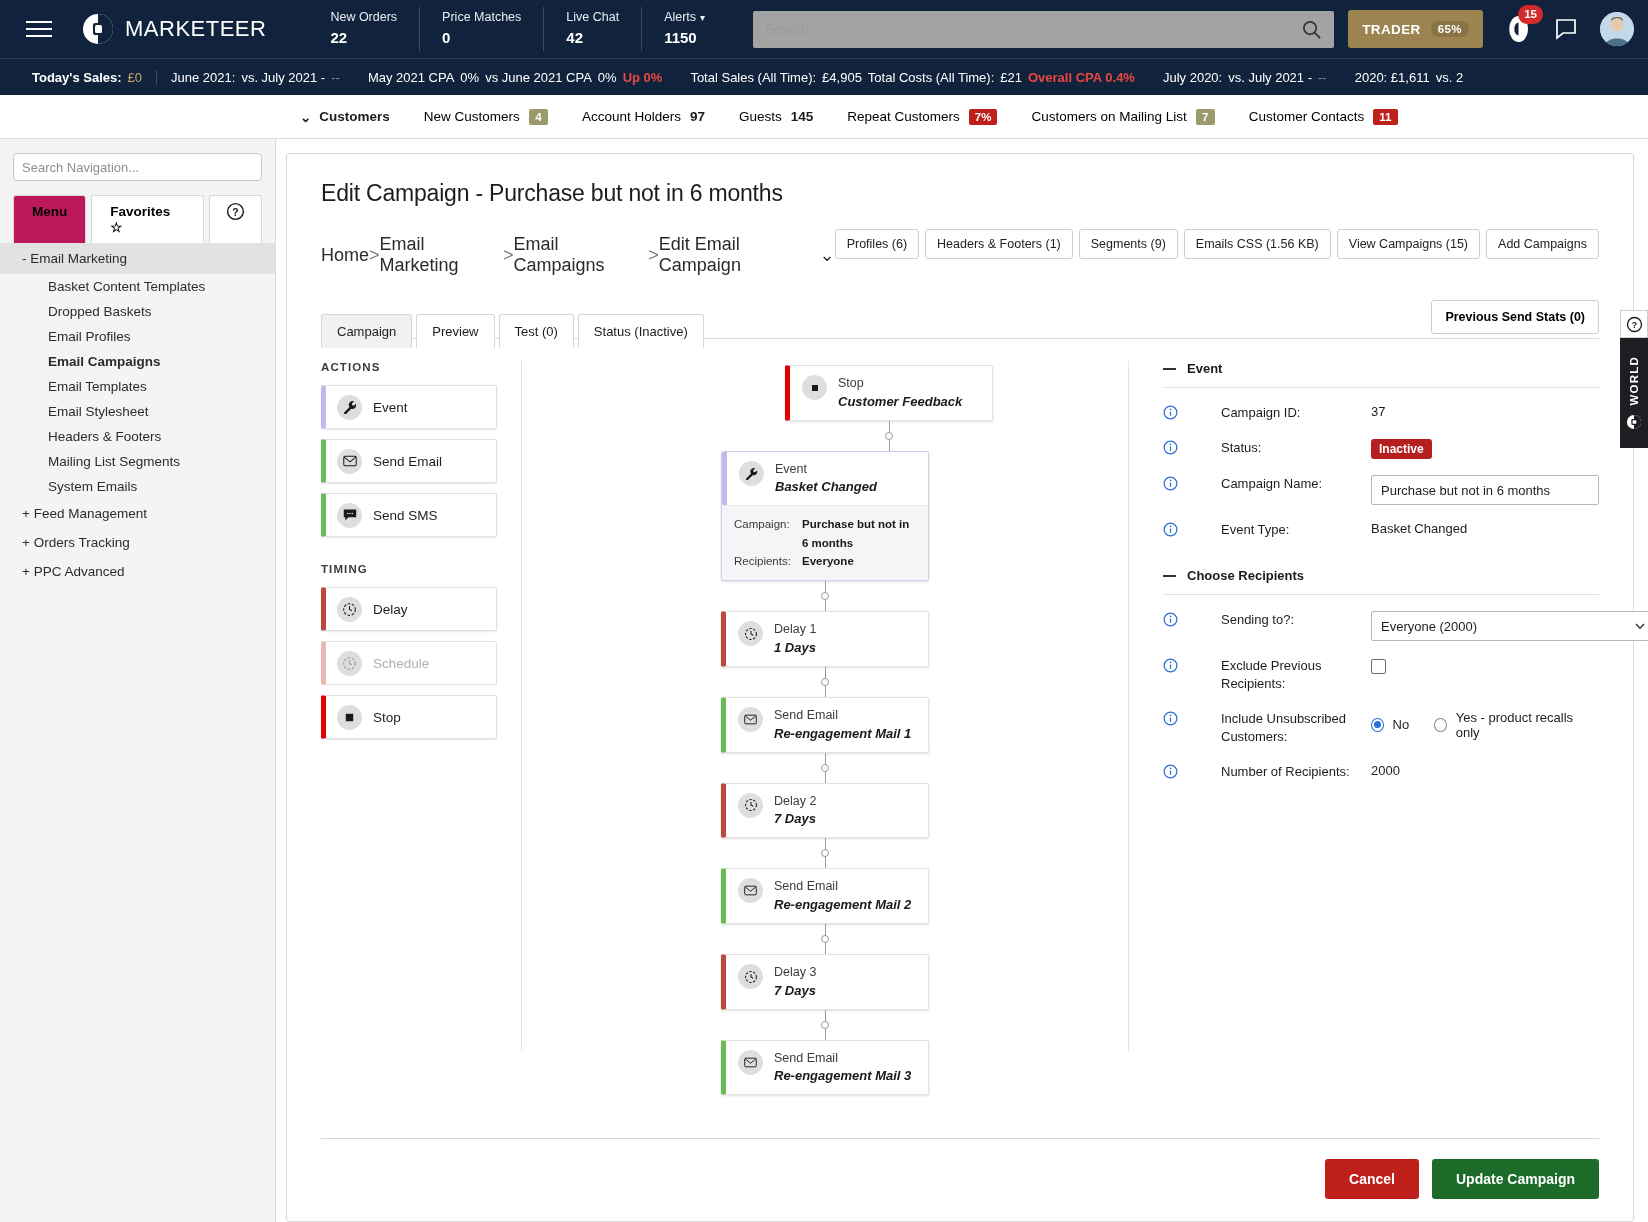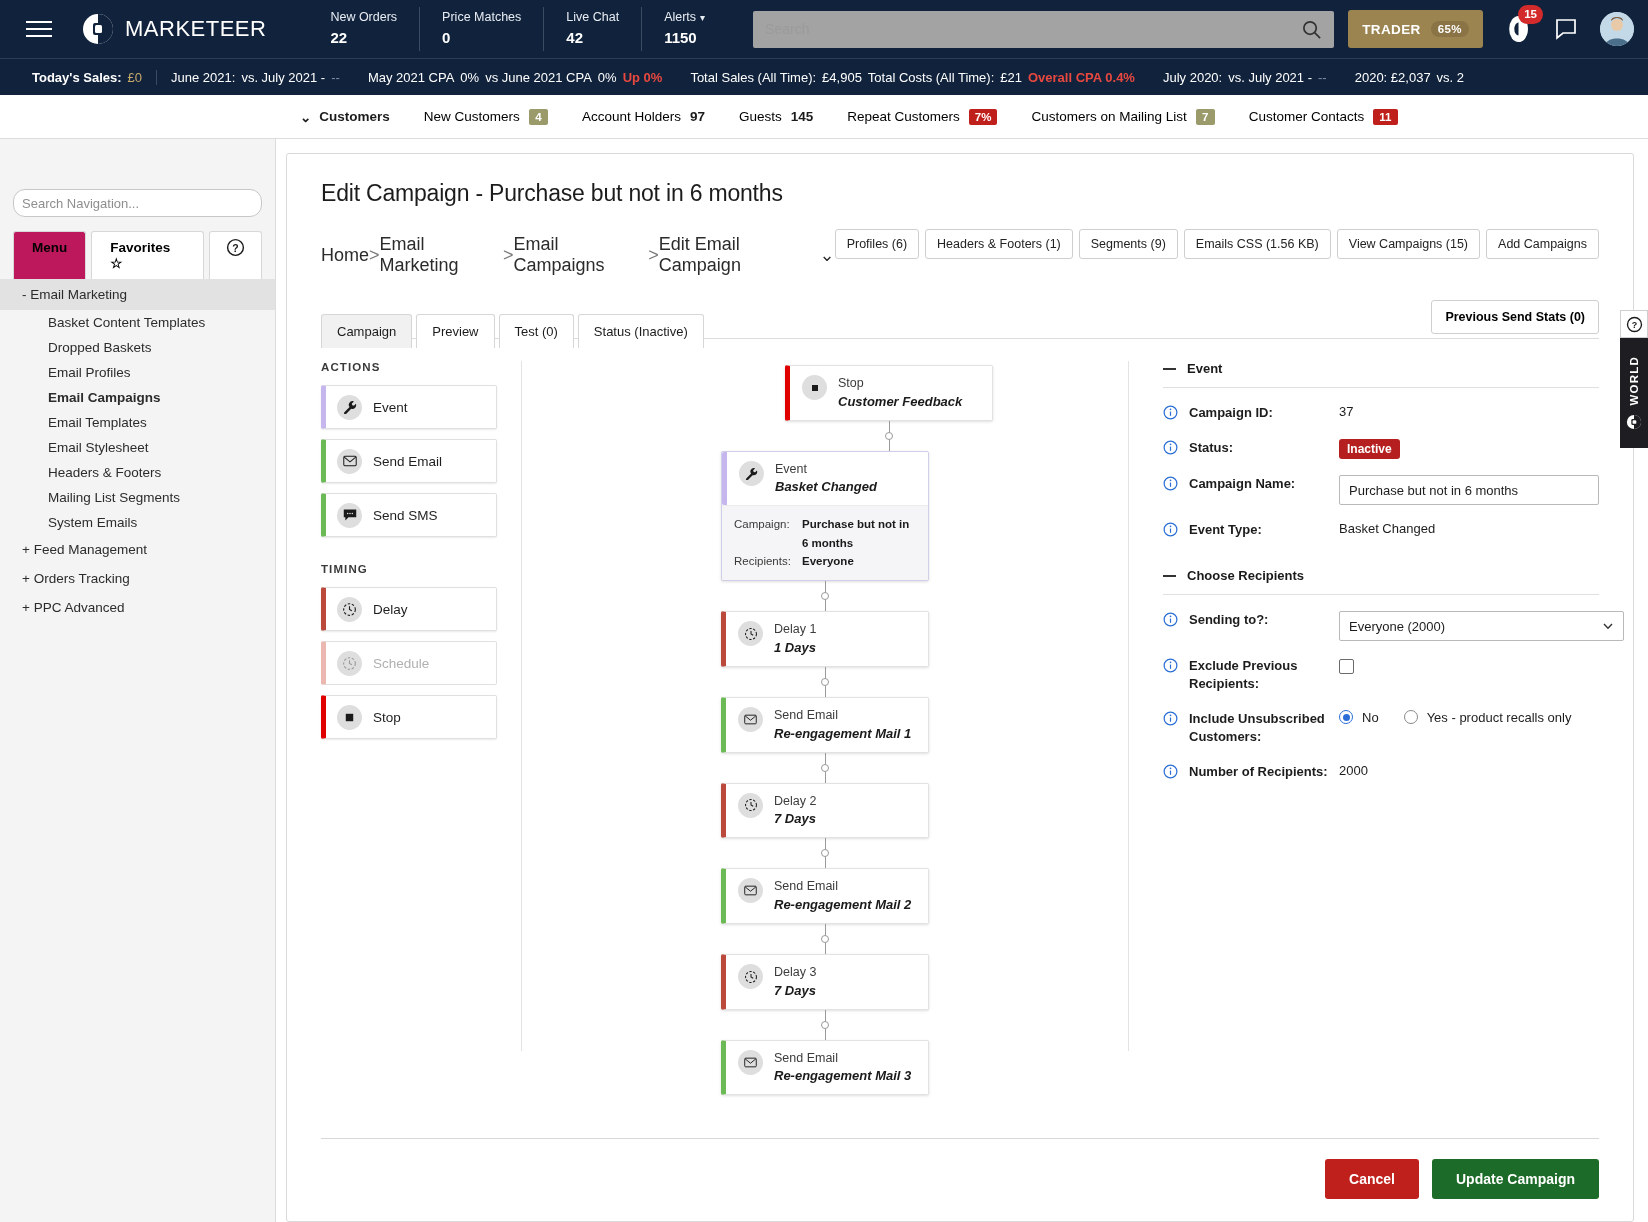--- a/index.html
+++ b/index.html
@@ -65,22 +65,22 @@
   .pill.olive { background:#9a9a6a; }
   .pill.red { background:#c0201c; }
   .plain-num { font-weight:bold; color:#1c1c1c; }
 
   
   .body-wrap { display:flex; height: calc(1222px - 58px - 37px - 44px); }
 
   
   .sidebar { width:276px; background:#f4f4f4; border-right:1px solid #dcdcdc;
     padding: 14px 13px 0 13px; flex-shrink:0; }
-  .navsearch { width:100%; height:28px; border:1px solid #c7c7c7; border-radius:12px;
-    padding:0 8px; font-size:13px; color:#333; font-family:"Liberation Sans",sans-serif;margin-top:36px;}
+  .navsearch { width:100%; height:28px; border:1px solid #c7c7c7; border-radius:4px;
+    padding:0 8px; font-size:13px; color:#333; font-family:"Liberation Sans",sans-serif;}
   .navsearch::placeholder { color:#8e8e8e; }
   .tabs3 { display:flex; gap:5px; margin-top:14px; }
   .tab3 { background:#fff; border:1px solid #d8d8d8; border-bottom:none; padding:8px 18px;
     font-size:13.5px; font-weight:bold; cursor:pointer; border-radius:3px 3px 0 0; }
   .tab3.sel { background:#be185d; }
   .tab3.qm { padding: 6px 16px; }
   .menu-sec { background:#e2e2e2; padding: 8px 10px; font-size:13.5px; color:#2c2c2c;
     margin: 0 -13px; padding-left: 22px; cursor:pointer;}
   .menu-item { padding: 5px 10px 5px 48px; font-size:13.5px; color:#2c2c2c; cursor:pointer;
     margin: 0 -13px;}
@@ -149,21 +149,21 @@
     border:1px solid #9a9a9a; position:absolute; left:-4px; top:11px; }
   .conn-wrap { display:flex; flex-direction:column; align-items:center; }
 
   
   .details { width: 470px; flex-shrink:0; padding-left: 34px; }
   .sec-head { display:flex; align-items:center; gap:11px; font-size:13px; font-weight:bold;
     color:#1a1a1a; padding-bottom: 11px; border-bottom:1px solid #e0e0e0; }
   .minus { display:inline-block; width:13px; height:2px; background:#333; }
   .frow { display:flex; align-items:flex-start; margin-top: 16px; font-size:13px; }
   .frow .ico-i { width:17px; flex-shrink:0; margin-right:9px; margin-top:1px; }
-  .frow .flbl { width: 150px; font-weight:bold; color:#1d1d1d; line-height:1.42; flex-shrink:0;}
+  .frow .flbl { width: 150px; font-weight:normal; color:#1d1d1d; line-height:1.42; flex-shrink:0;margin-left:32px;}
   .frow .fval { color:#1d1d1d; }
   .txtinput { width: 285px; height:30px; border:1px solid #b9b9b9; border-radius:2px;
     padding: 0 9px; font-size:13px; color:#1d1d1d; font-family:"Liberation Sans",sans-serif;
     background:#fff;}
   .selinput { width: 285px; height:30px; border:1px solid #b9b9b9; border-radius:2px;
     padding: 0 9px; font-size:13px; color:#1d1d1d; font-family:"Liberation Sans",sans-serif;
     background:#fff; appearance:none; position:relative;}
   .selwrap { position:relative; width: 285px; }
   .selwrap .chev { position:absolute; right:10px; top:9px; pointer-events:none; }
   .badge-inactive { background:#b51f1f; color:#fff; font-size:12px; font-weight:bold;
@@ -295,21 +295,21 @@
     <span>Total Costs (All Time):</span>
     <span>£21</span>
     <span class="tk-red">Overall CPA 0.4%</span>
   </div>
   <div class="tick">
     <span>July 2020:</span>
     <span>vs. July 2021 -</span>
     <span class="tk-dim">--</span>
   </div>
   <div class="tick">
-    <span>2020: £2,037</span>
+    <span>2020: £1,611</span>
     <span>vs. 2</span>
   </div>
 </div>
 
 <div class="custbar">
   <div class="grp lead">
     <span>⌄</span>
     <span>Customers</span>
   </div>
   <div class="grp">

